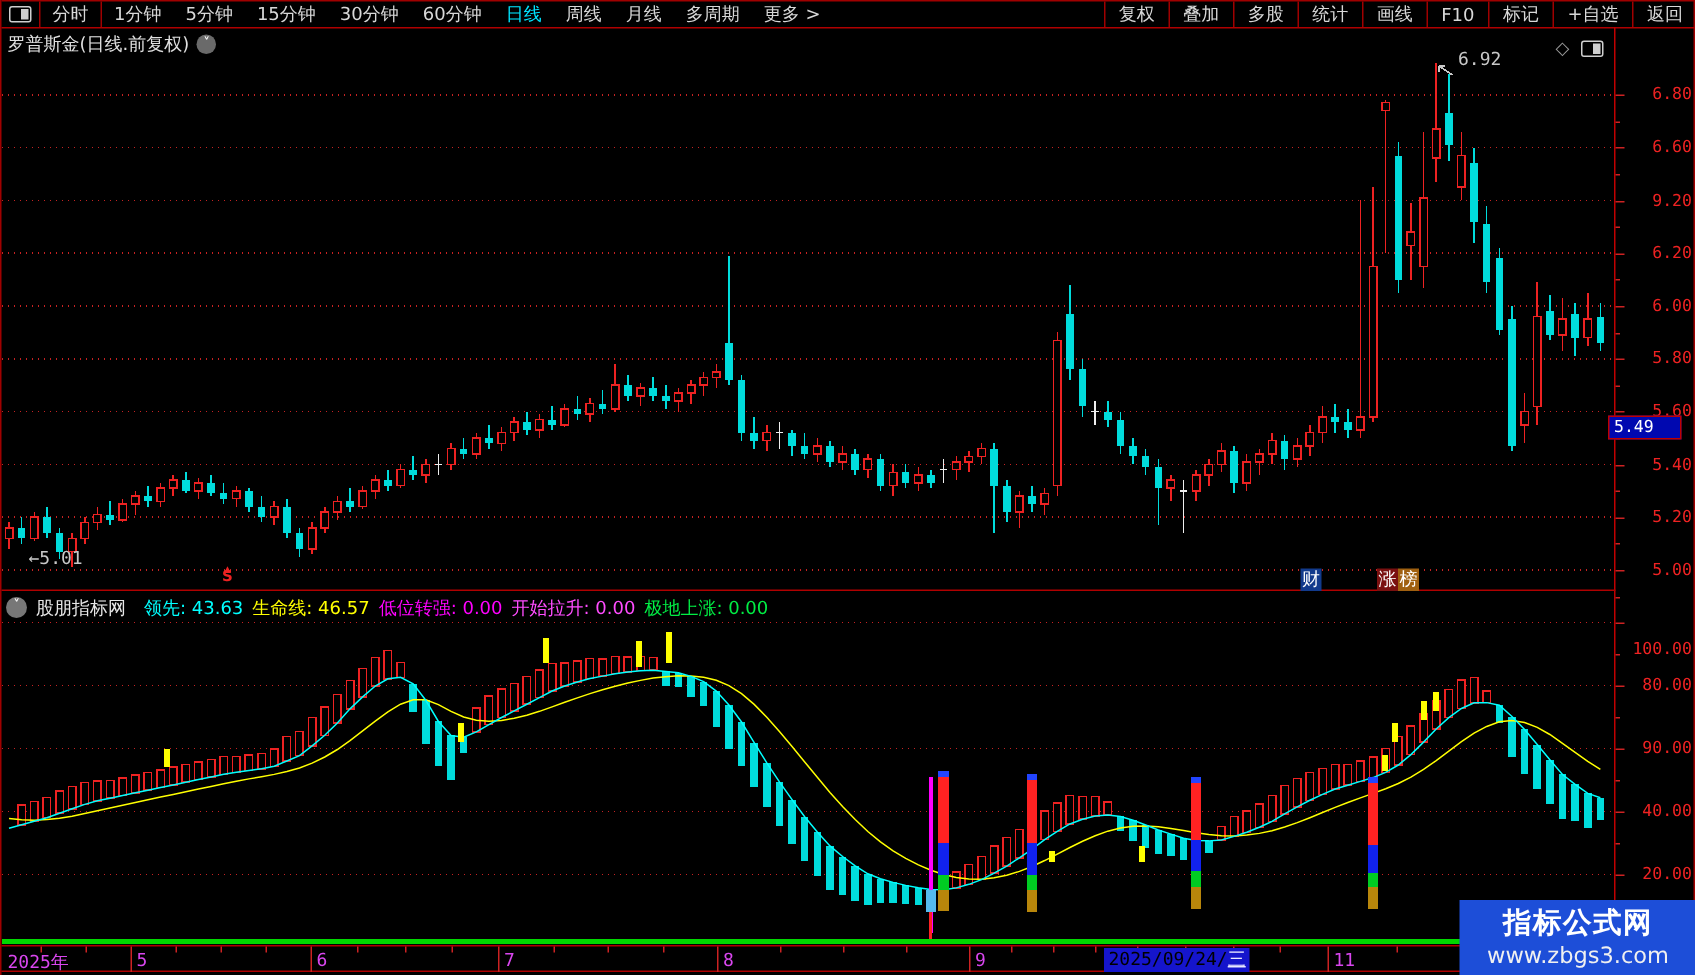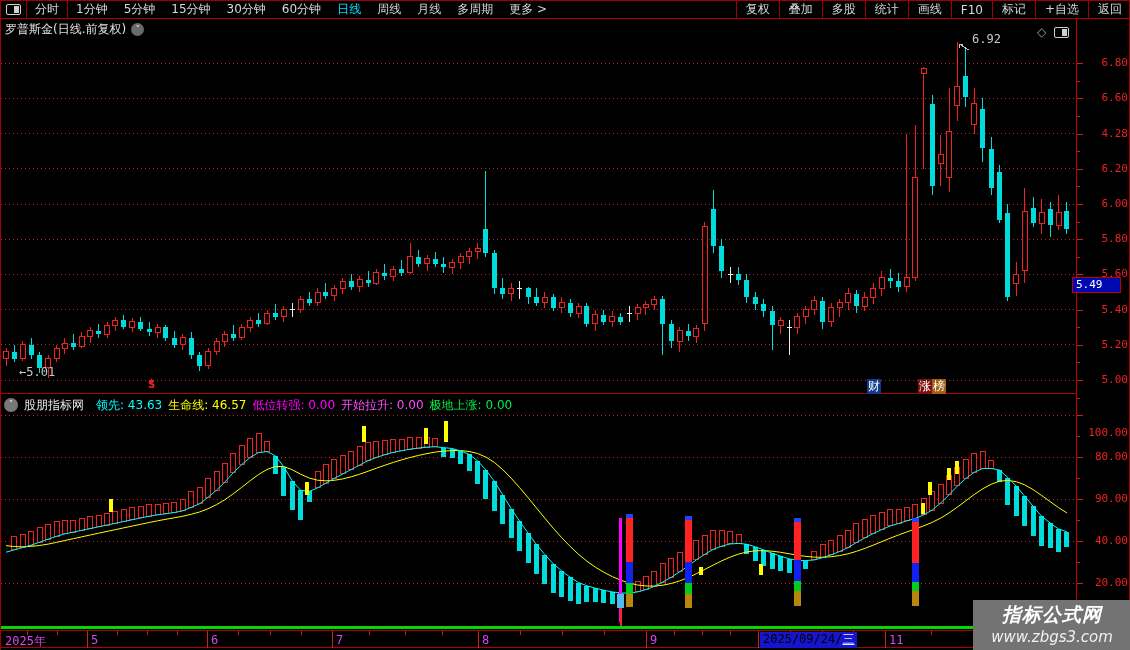--- a/index.html
+++ b/index.html
@@ -60,21 +60,21 @@
     font-family:"DejaVu Sans Mono","Liberation Mono",monospace; }
   #datebadge u { color:#e8e8ff; }
   
   .mini-badge { position:absolute; height:15px; font-size:12px; line-height:15px; padding:0 1px;
     color:#fff; z-index:24; }
   #sig-s { position:absolute; z-index:24; color:#ee2222; text-align:center; line-height:5px; }
   #sig-s .arrow { font-size:6px; display:block; }
   #sig-s .letter { font-size:10px; font-weight:bold; display:block; }
   
   #watermark { position:absolute; left:972px; top:600px; width:158px; height:50px;
-    background:#737373; z-index:50; color:#fff; text-align:center;font-style:italic; }
+    background:#1d4ed8; z-index:50; color:#fff; text-align:center; }
   #watermark .w1 { font-size:19px; font-weight:bold; letter-spacing:1px; margin-top:2px; }
   #watermark .w2 { font-size:15px; color:#f0f0f0; }
 </style>
 </head>
 <body>
 
 <div id="app">
 
   <div id="toolbar">
     <div class="tb-left">
@@ -581,21 +581,21 @@
 
   <div id="raxis">
     <div class="axline"></div>
     <div id="raxis-labels">
         <div class="axlabel" style="top: 38.2px;">6.80</div>
         <div class="tick" style="top: 45.2px; width: 6px;"></div>
         <div class="tick" style="top: 62.8px; width: 3px;"></div>
         <div class="axlabel" style="top: 73.4px;">6.60</div>
         <div class="tick" style="top: 80.4px; width: 6px;"></div>
         <div class="tick" style="top: 98px; width: 3px;"></div>
-        <div class="axlabel" style="top: 108.6px;">4.28</div>
+        <div class="axlabel" style="top: 108.6px;">9.20</div>
         <div class="tick" style="top: 115.6px; width: 6px;"></div>
         <div class="tick" style="top: 133.2px; width: 3px;"></div>
         <div class="axlabel" style="top: 143.8px;">6.20</div>
         <div class="tick" style="top: 150.8px; width: 6px;"></div>
         <div class="tick" style="top: 168.4px; width: 3px;"></div>
         <div class="axlabel" style="top: 179px;">6.00</div>
         <div class="tick" style="top: 186px; width: 6px;"></div>
         <div class="tick" style="top: 203.6px; width: 3px;"></div>
         <div class="axlabel" style="top: 214.2px;">5.80</div>
         <div class="tick" style="top: 221.2px; width: 6px;"></div>
@@ -664,20 +664,20 @@
         <div class="xtick" style="left: 820.5px; height: 4px;"></div>
         <div class="xtick" style="left: 852.25px; height: 4px;"></div>
         <div class="xtick" style="left: 884px; height: 17px;"></div>
         <div class="xlab" style="left: 888px;">11</div>
         <div class="xtick" style="left: 929.5px; height: 4px;"></div>
         <div class="xtick" style="left: 975px; height: 4px;"></div>
         <div class="xtick" style="left: 1020.5px; height: 4px;"></div>
         <div class="xtick" style="left: 26px; height: 4px;"></div>
         <div class="xtick" style="left: 56px; height: 4px;"></div>
       </div>
-    <div id="datebadge" style="left: 759px;"><span>2025/09/24/</span><u>三</u></div>
+    <div id="datebadge" style="left: 735px;"><span>2025/09/24/</span><u>三</u></div>
   </div>
 
   <div id="watermark">
     <div class="w1">指标公式网</div>
     <div class="w2">www.zbgs3.com</div>
   </div>
 </div>
 
 </body></html>

